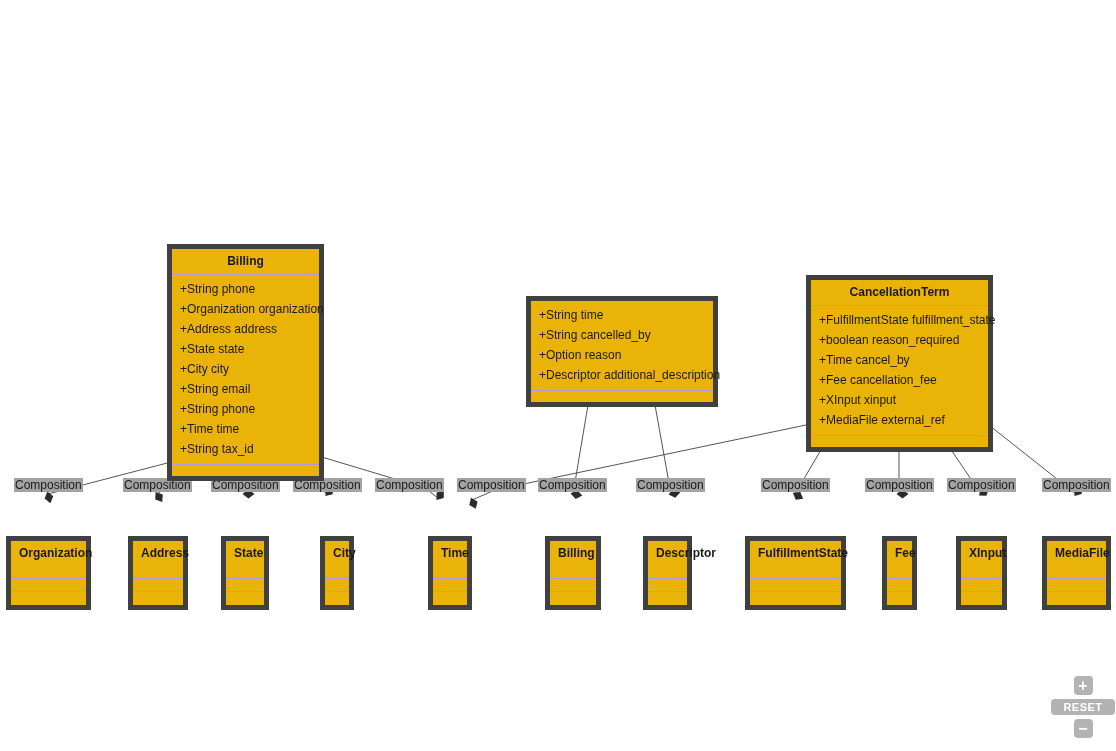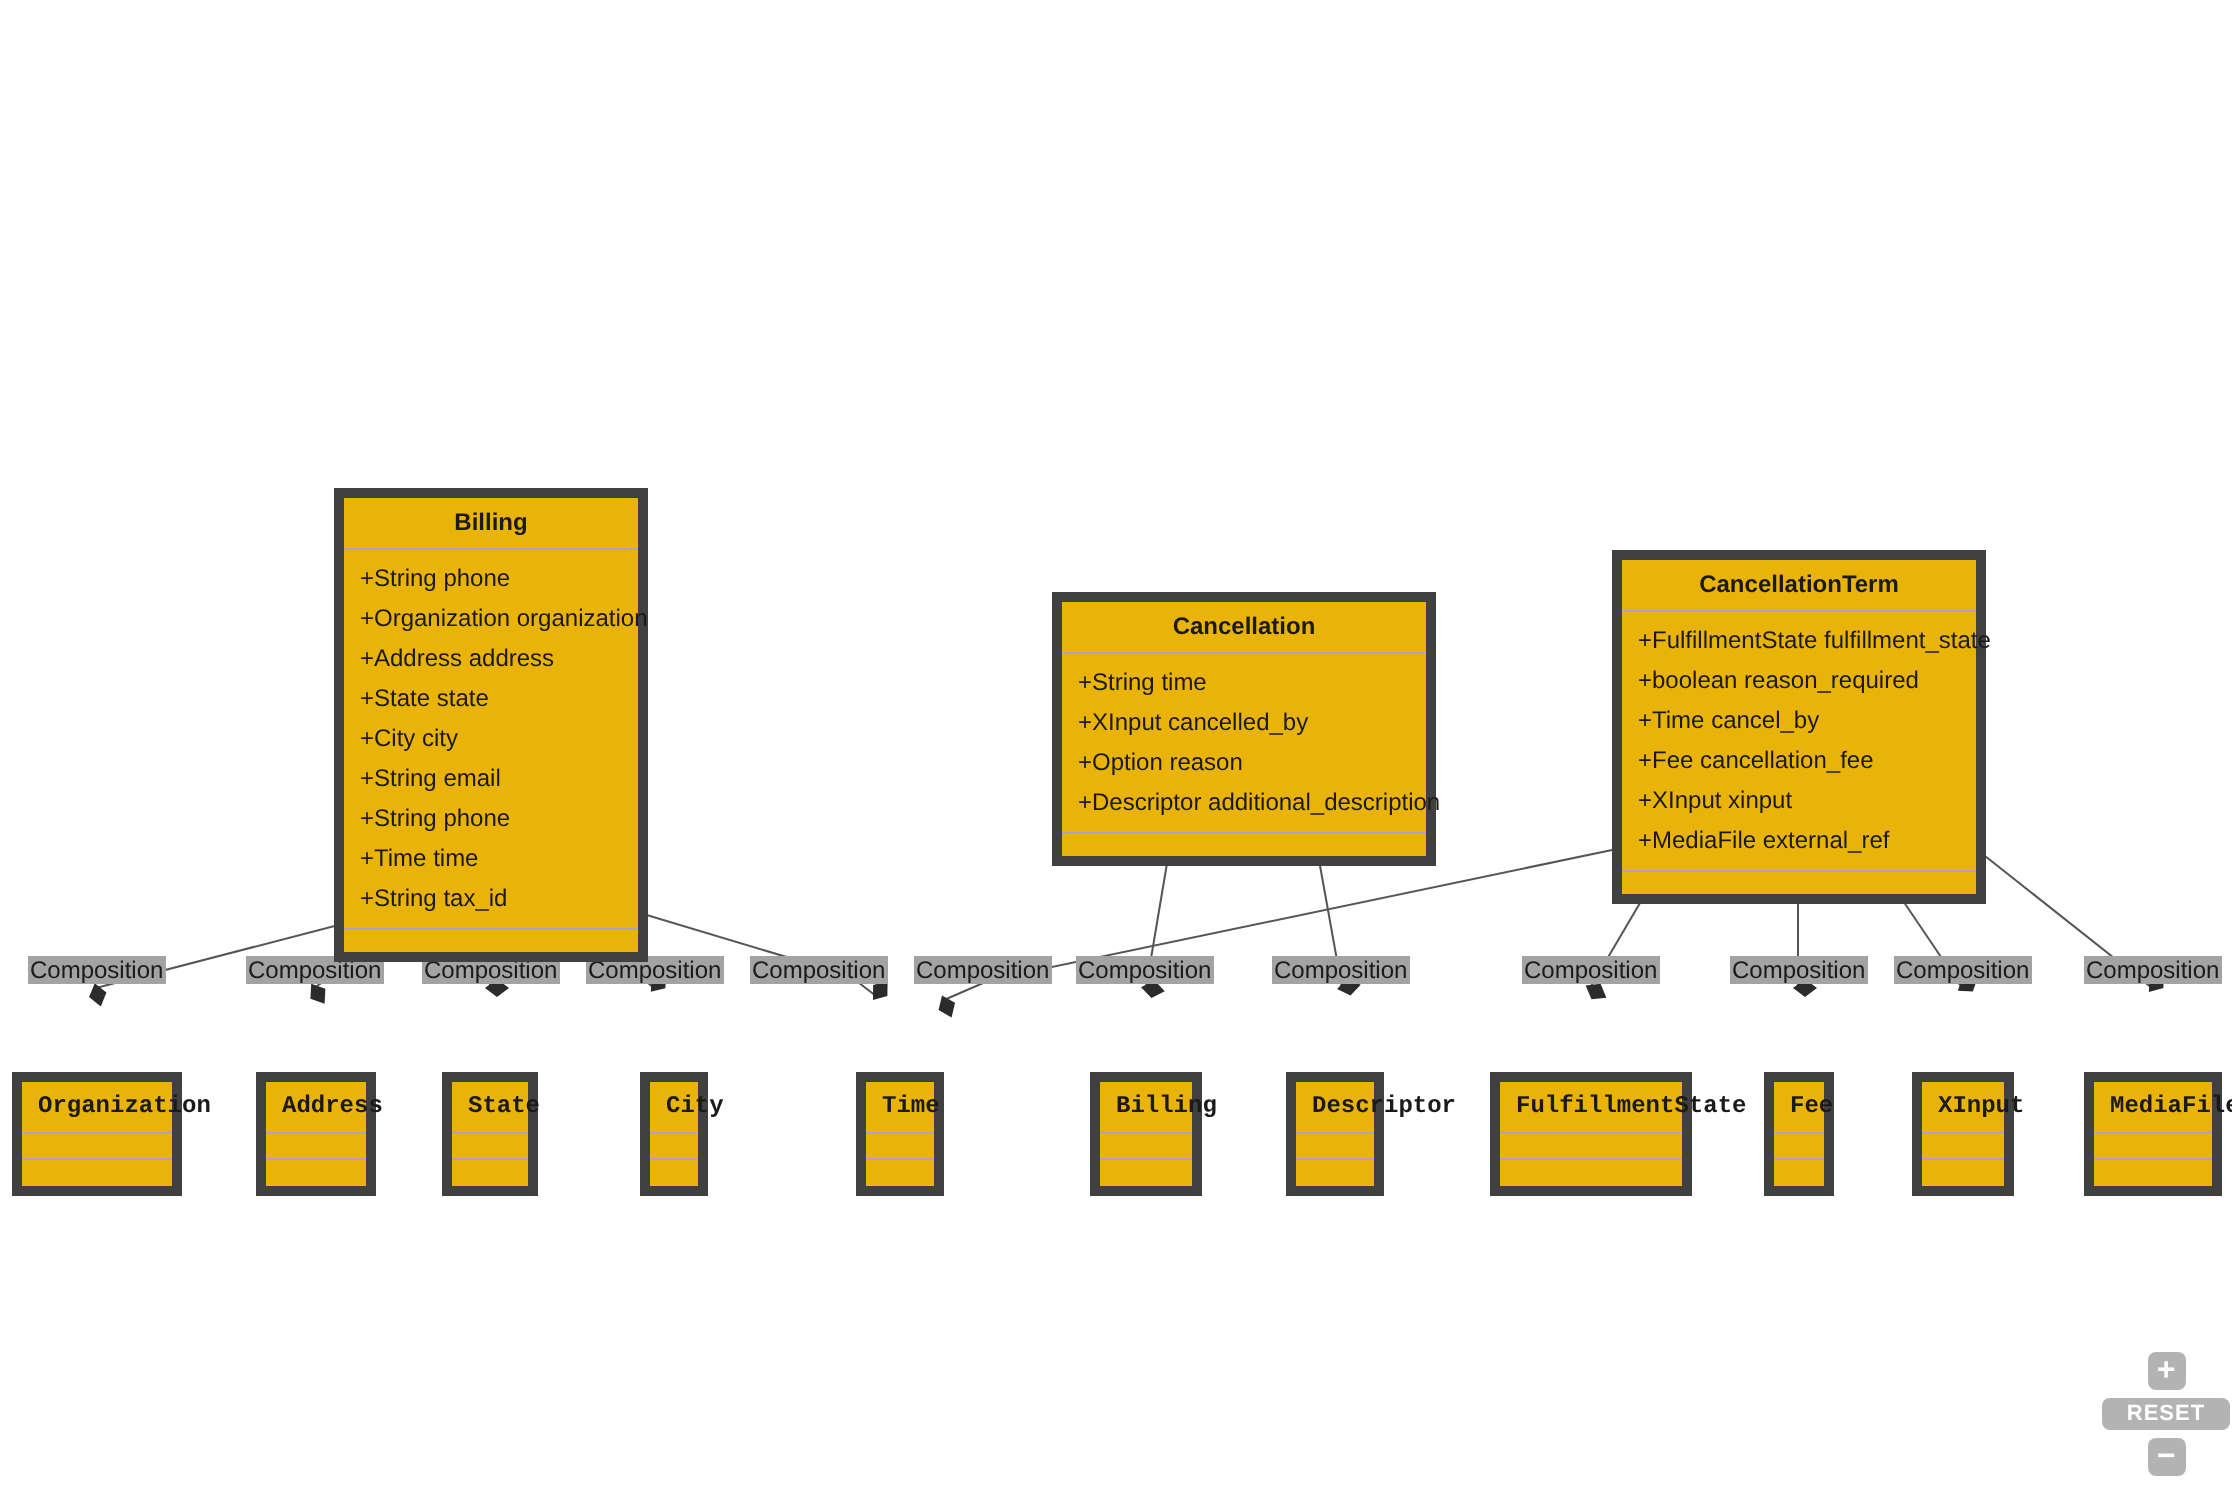--- a/index.html
+++ b/index.html
@@ -45,21 +45,21 @@
     color:#1a1a1a;
     padding:2px 8px;
     white-space:nowrap;
     line-height:16px;
   }
   .uml-methods{
     min-height:11px;
     box-sizing:border-box;
   }
   
-  .leaf .uml-title{padding:5px 8px 6px 8px;font-family:Liberation Mono, monospace;}
+  .leaf .uml-title{padding:5px 8px 18px 8px;}
   .leaf .uml-attrs{height:13px;padding:0;}
   .leaf .uml-methods{height:13px;}
 
   
   .edge-label{
     position:absolute;
     z-index:2;
     font-size:12px;
     color:#1a1a1a;
     background:#a3a3a3;
@@ -142,24 +142,23 @@
       <div class="uml-attr">+City city</div>
       <div class="uml-attr">+String email</div>
       <div class="uml-attr">+String phone</div>
       <div class="uml-attr">+Time time</div>
       <div class="uml-attr">+String tax_id</div>
     </div>
     <div class="uml-methods"></div>
   </div>
 
   <div class="uml-class" style="left:526px;top:276px;width:192px;">
-    <div class="uml-title">Cancellation</div>
     <div class="uml-attrs">
       <div class="uml-attr">+String time</div>
-      <div class="uml-attr">+XInput cancelled_by</div>
+      <div class="uml-attr">+String cancelled_by</div>
       <div class="uml-attr">+Option reason</div>
       <div class="uml-attr">+Descriptor additional_description</div>
     </div>
     <div class="uml-methods"></div>
   </div>
 
   <div class="uml-class" style="left:806px;top:255px;width:187px;">
     <div class="uml-title">CancellationTerm</div>
     <div class="uml-attrs">
       <div class="uml-attr">+FulfillmentState fulfillment_state</div>

